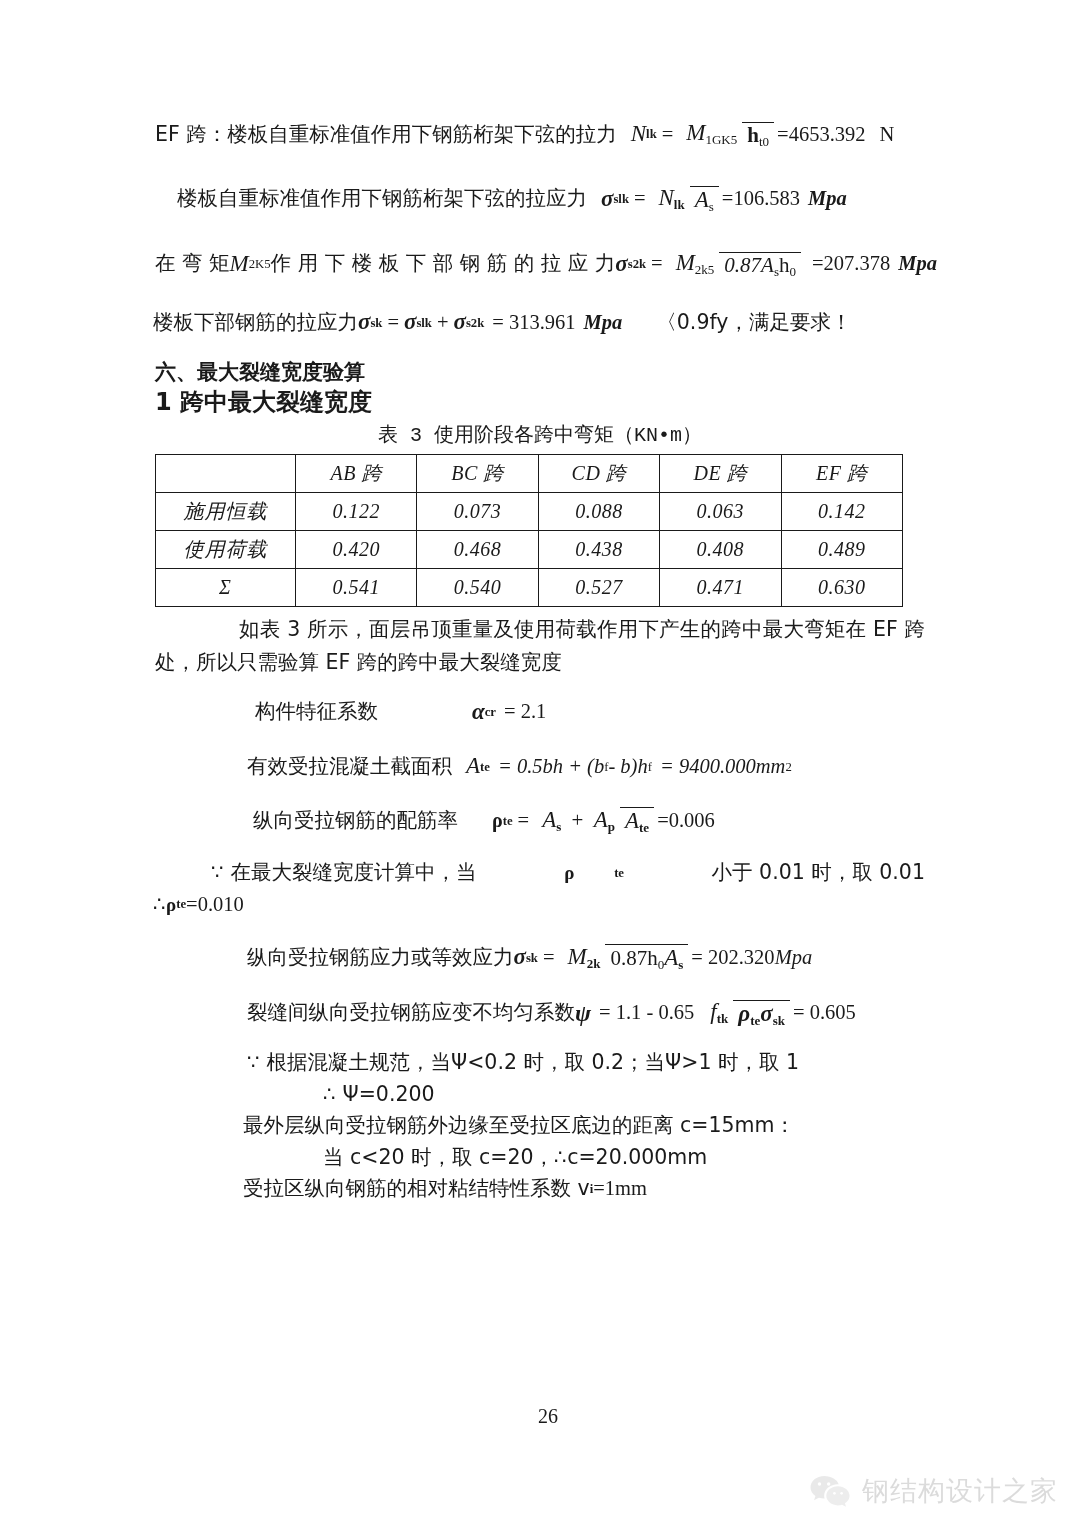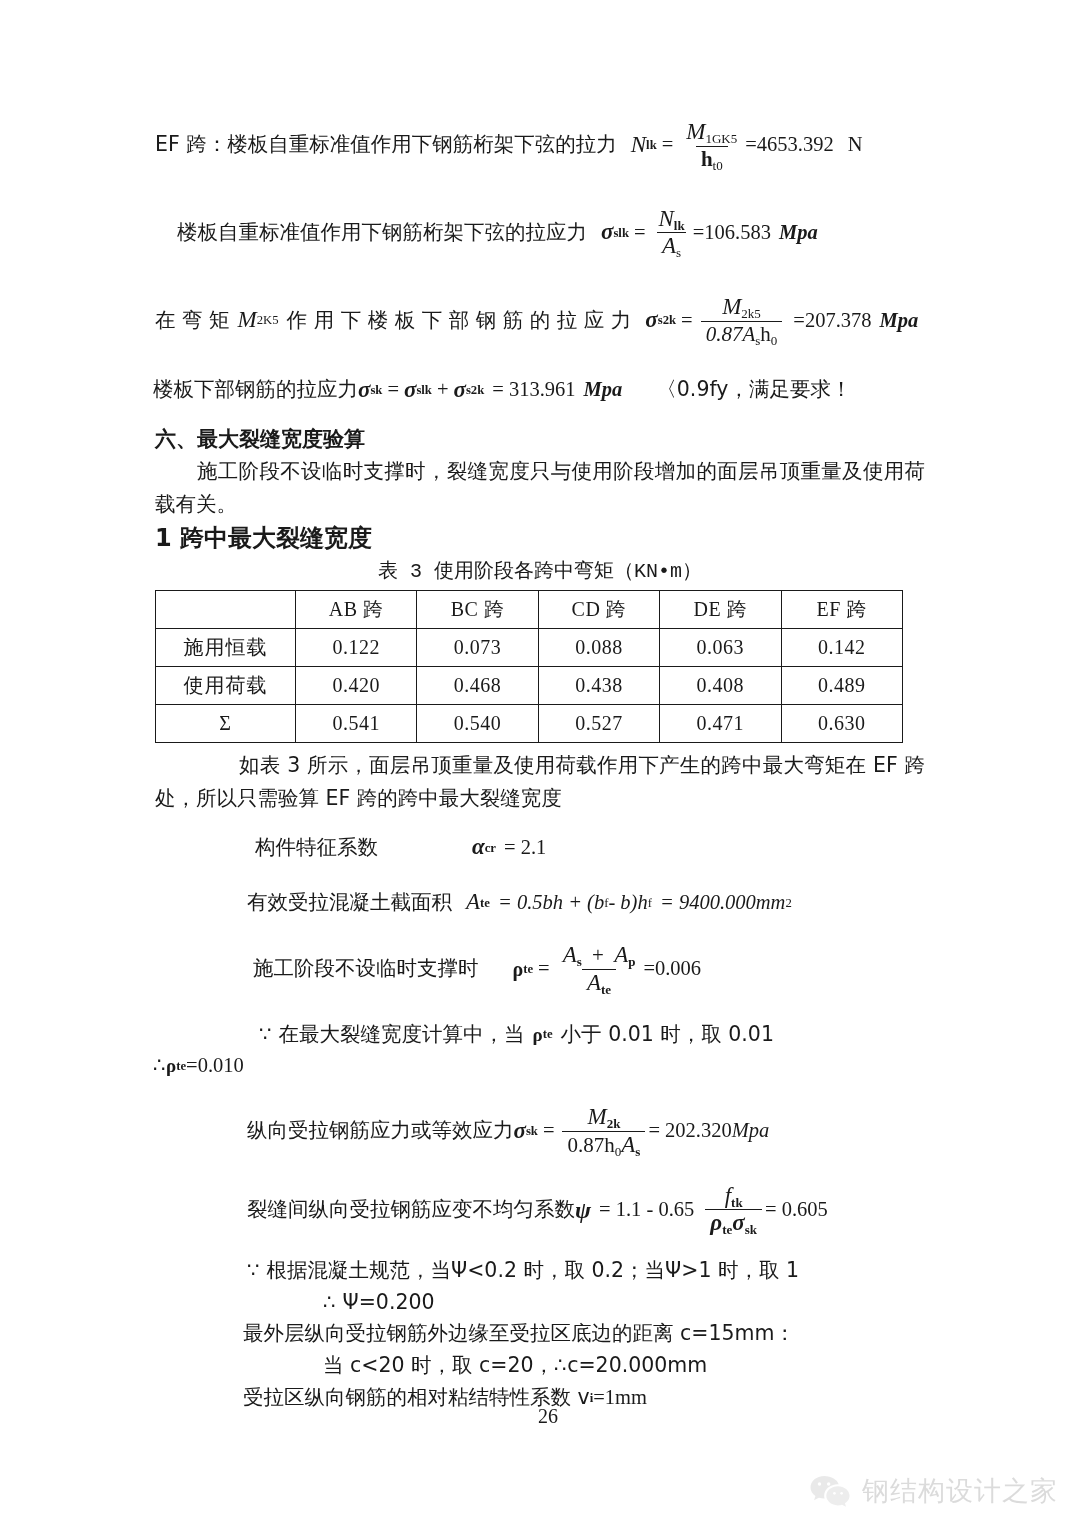--- a/index.html
+++ b/index.html
@@ -75,21 +75,20 @@
     line-height: 0;
   }
   sup, .sup {
     font-size: 0.62em;
     vertical-align: 0.55em;
     font-style: normal;
     line-height: 0;
   }
   .frac {
     display: inline-flex;
-    flex-direction: column;
     align-items: center;
     justify-content: center;
     vertical-align: middle;
     margin: 0 3px;
     line-height: 1.08;
   }
   .frac > .num {
     padding: 0 5px 1px 5px;
     font-size: 21px;
   }
@@ -119,20 +118,21 @@
   }
   table.moment td, table.moment th {
     border: 1.6px solid #1a1a1a;
     height: 37px;
     text-align: center;
     vertical-align: middle;
     font-size: 20px;
     font-weight: normal;
     padding: 0;
     letter-spacing: 0.5px;
+    font-style: italic;
   }
   table.moment td.rowhdr { letter-spacing: 1px; }
   table.moment col.first { width: 140px; }
 
   
   .page-number {
     position: absolute;
     left: 16px;
     right: 0;
     top: 1405px;
@@ -236,21 +236,20 @@
         <span>= 313.961</span>
         <span class="sp-sm"></span>
         <span class="it bold">Mpa</span>
       </span>
       <span class="sp-lg"></span>
       <span class="cn">〈0.9fy，满足要求！</span>
     </div>
 
     <div class="line mt22 bold cn" style="font-size:21px;">六、最大裂缝宽度验算</div>
 
-    <div class="para cn indent2" style="margin-top:2px;">施工阶段不设临时支撑时，裂缝宽度只与使用阶段增加的面层吊顶重量及使用荷载有关。</div>
 
     <div class="line bold cn" style="font-size:24px; margin-top:2px;">1   跨中最大裂缝宽度</div>
 
     <div class="tbl-caption cn">表 3  使用阶段各跨中弯矩（KN•m）</div>
 
     <table class="moment">
       <colgroup>
         <col class="first">
           <col>
           <col>
@@ -321,39 +320,39 @@
           <span class="it"> - b)h</span>
           <span class="sub it">f</span>
         <span class="sp-sm"></span>
         <span class="it">= 9400.000</span>
           <span class="it">mm</span>
           <span class="sup">2</span>
       </span>
     </div>
 
     <div class="line mt26" style="margin-left:98px;">
-      <span class="cn">施工阶段不设临时支撑时</span>
+      <span class="cn">纵向受拉钢筋的配筋率</span>
       <span class="sp-lg"></span>
       <span class="math">
         <span class="up bold" style="font-size:20px;">ρ</span>
           <span class="sub bold">te</span>
         <span class="op">=</span>
         <span class="frac">
           <span class="num">
             <span class="var">A</span><span class="sub bold">s</span>
             <span class="op">+</span>
             <span class="var">A</span><span class="sub bold">p</span>
           </span>
           <span class="den"><span class="var">A</span><span class="sub bold">te</span></span>
         </span>
         <span>=0.006</span>
       </span>
     </div>
 
-    <div class="line mt26" style="margin-left:104px;">
+    <div class="line mt26" style="margin-left:56px;justify-content:space-between;">
       <span class="cn">∵ 在最大裂缝宽度计算中，当</span>
       <span class="sp-sm"></span>
       <span class="up bold" style="font-size:19px;">ρ</span>
         <span class="sub bold">te</span>
       <span class="sp-sm"></span>
       <span class="cn">小于 0.01 时，取 0.01</span>
     </div>
 
     <div class="line mt6" style="margin-left:-2px;">
       <span class="cn">∴</span>

